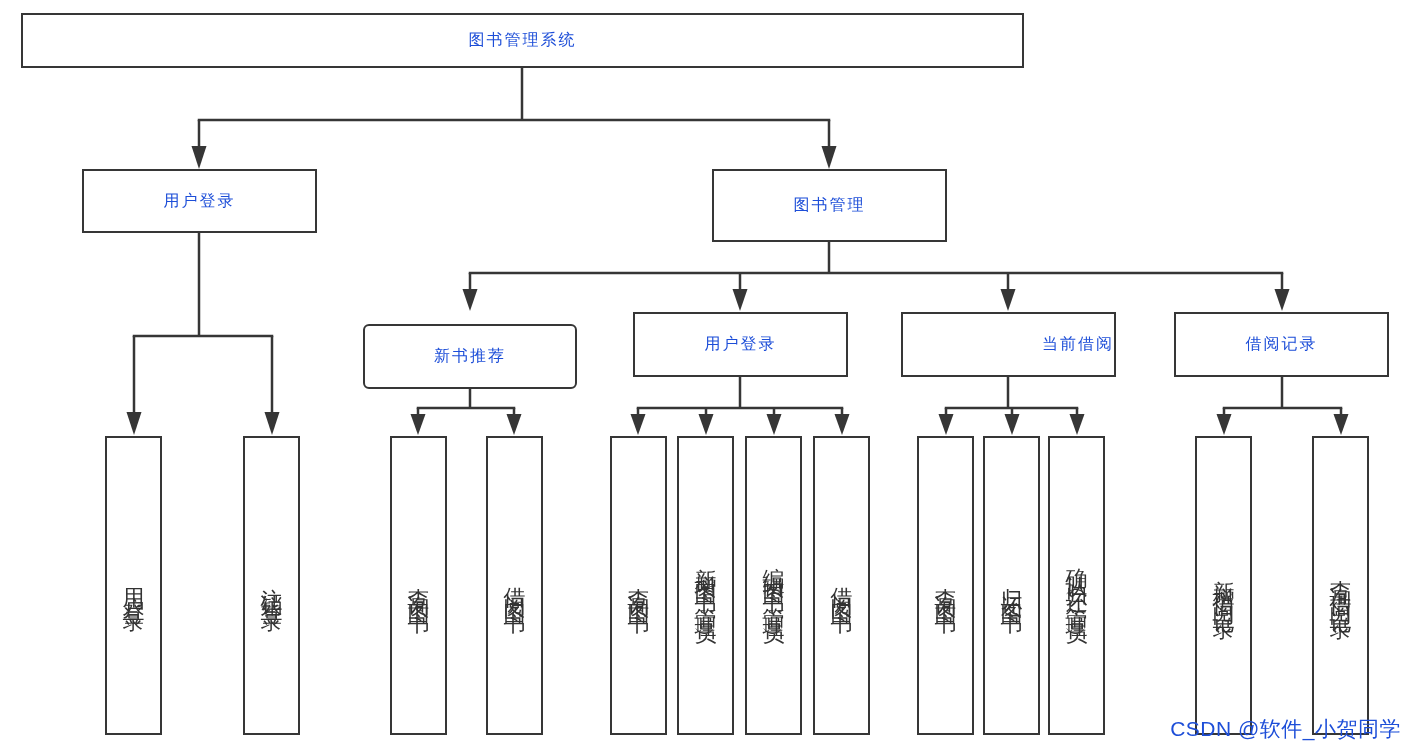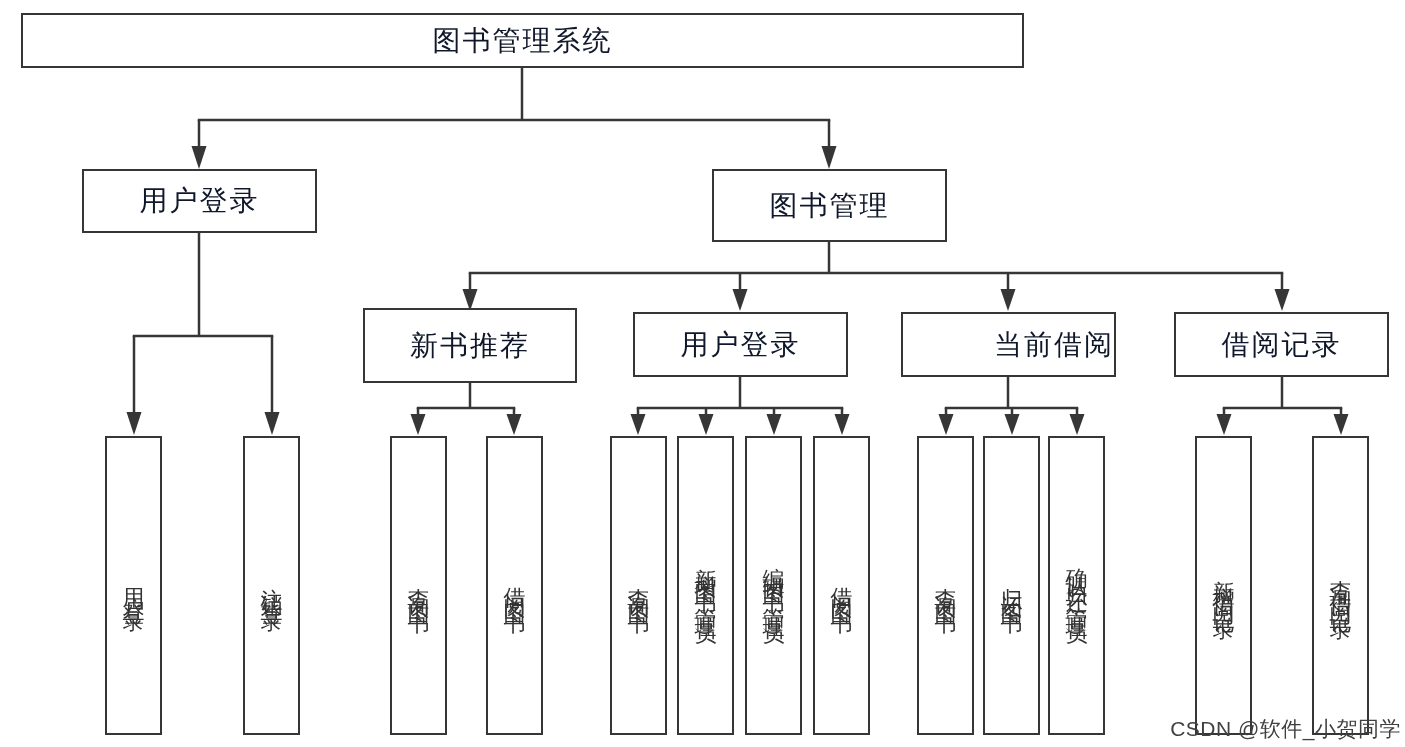--- a/index.html
+++ b/index.html
@@ -17,22 +17,22 @@
     width: 1405px; height: 747px;
   }
   .node {
     position: absolute;
     box-sizing: border-box;
     background: #ffffff;
     border: 2.5px solid #363636;
     display: flex;
     align-items: center;
     justify-content: center;
-    color: #0f172a;
-    font-size: 28px;
+    color: #1d4ed8;
+    font-size: 16px;
     letter-spacing: 2px;
     white-space: nowrap;
   }
   .leaf {
     position: absolute;
     box-sizing: border-box;
     background: #ffffff;
     border: 2.5px solid #363636;
     display: flex;
     align-items: center;
@@ -43,21 +43,21 @@
     text-orientation: mixed;
     color: #333333;
     font-size: 22px;
     letter-spacing: 8px;
     line-height: 1;
   }
   
   #n-root           { left: 21px;   top: 13px;  width: 1003px; height: 55px; }
   #n-user-login     { left: 82px;   top: 169px; width: 235px;  height: 64px; }
   #n-book-mgmt      { left: 712px;  top: 169px; width: 235px;  height: 73px; }
-  #n-new-books      { left: 363px;  top: 308px; width: 214px;  height: 75px; }
+  #n-new-books      { left: 363px;  top: 324px; width: 214px;  height: 65px; border-radius: 6px; }
   #n-book-borrow    { left: 633px;  top: 312px; width: 215px;  height: 65px; }
   #n-current-borrow { left: 901px;  top: 312px; width: 215px;  height: 65px; justify-content: flex-end; }
   #n-borrow-records { left: 1174px; top: 312px; width: 215px;  height: 65px; }
   .leaf { top: 436px; height: 299px; width: 57px; }
   #l-user-login     { left: 105px; }
   #l-logout         { left: 243px; }
   #l-nb-query       { left: 390px; }
   #l-nb-borrow      { left: 486px; }
   #l-bb-query       { left: 610px; }
   #l-bb-add         { left: 677px; }
@@ -66,21 +66,21 @@
   #l-cb-query       { left: 917px; }
   #l-cb-return      { left: 983px; }
   #l-cb-confirm     { left: 1048px; }
   #l-br-add         { left: 1195px; }
   #l-br-query       { left: 1312px; }
   #watermark {
     position: absolute;
     right: 4px;
     bottom: 4px;
     font-size: 21px;
-    color: #404040;
+    color: #1d4ed8;
     letter-spacing: 0.5px;
     z-index: 5;
   }
 </style>
 </head>
 <body>
 
 <div id="canvas">
 
   <svg id="connector-layer" viewBox="0 0 1405 747" xmlns="http://www.w3.org/2000/svg">

